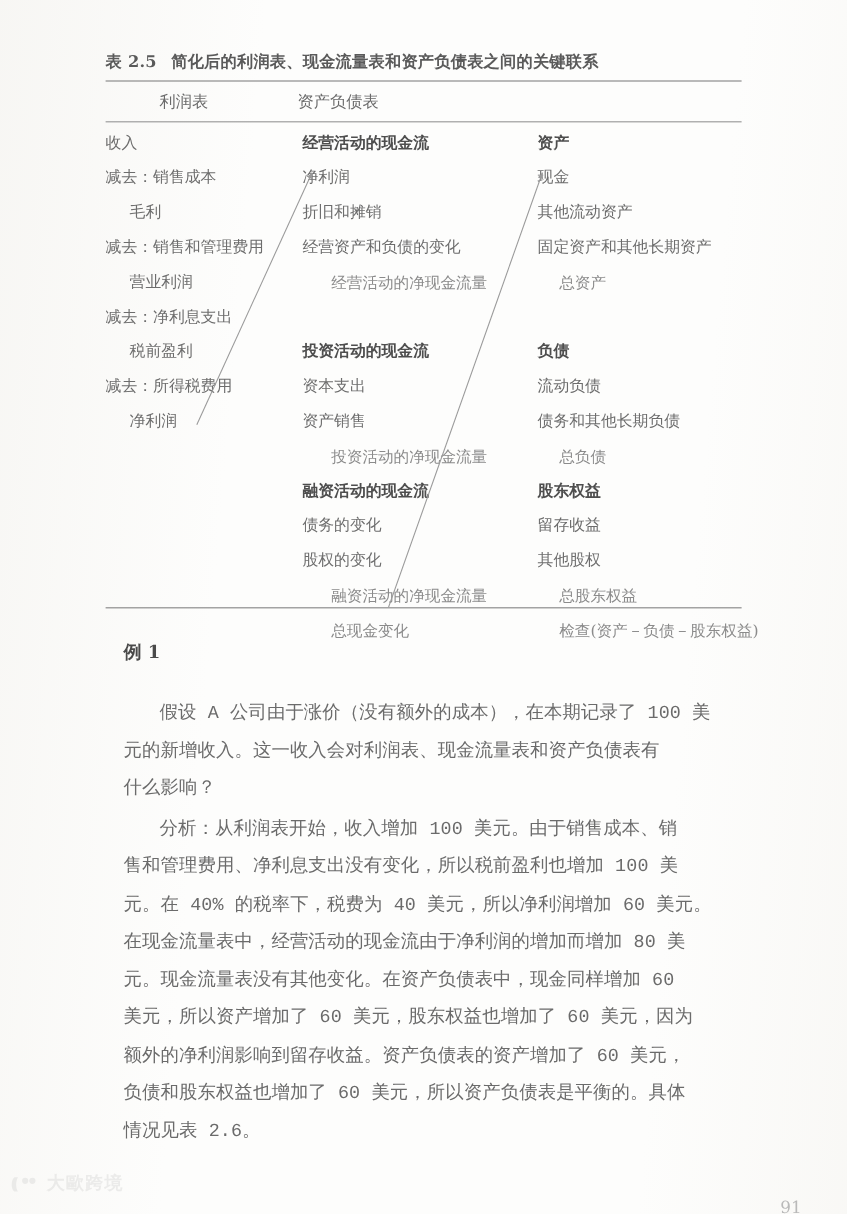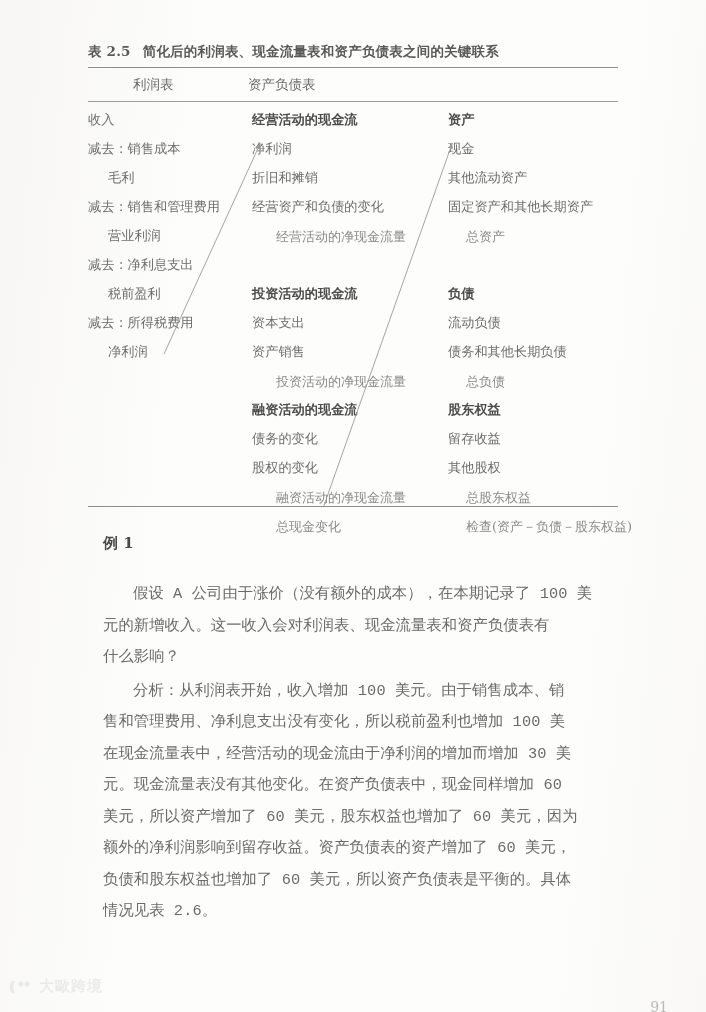--- a/index.html
+++ b/index.html
@@ -238,21 +238,22 @@
 
     <p class="para">
       <span class="ln first">假设 A 公司由于涨价（没有额外的成本），在本期记录了 100 美</span>
       <span class="ln">元的新增收入。这一收入会对利润表、现金流量表和资产负债表有</span>
       <span class="ln">什么影响？</span>
     </p>
 
     <p class="para">
       <span class="ln first">分析：从利润表开始，收入增加 100 美元。由于销售成本、销</span>
       <span class="ln">售和管理费用、净利息支出没有变化，所以税前盈利也增加 100 美</span>
-      <span class="ln">在现金流量表中，经营活动的现金流由于净利润的增加而增加 30 美</span>
+      <span class="ln">元。在 40% 的税率下，税费为 40 美元，所以净利润增加 60 美元。</span>
+      <span class="ln">在现金流量表中，经营活动的现金流由于净利润的增加而增加 80 美</span>
       <span class="ln">元。现金流量表没有其他变化。在资产负债表中，现金同样增加 60</span>
       <span class="ln">美元，所以资产增加了 60 美元，股东权益也增加了 60 美元，因为</span>
       <span class="ln">额外的净利润影响到留存收益。资产负债表的资产增加了 60 美元，</span>
       <span class="ln">负债和股东权益也增加了 60 美元，所以资产负债表是平衡的。具体</span>
       <span class="ln">情况见表 2.6。</span>
     </p>
   </div>
 
   <div class="watermark">
     <svg width="26" height="18" viewBox="0 0 26 18">

